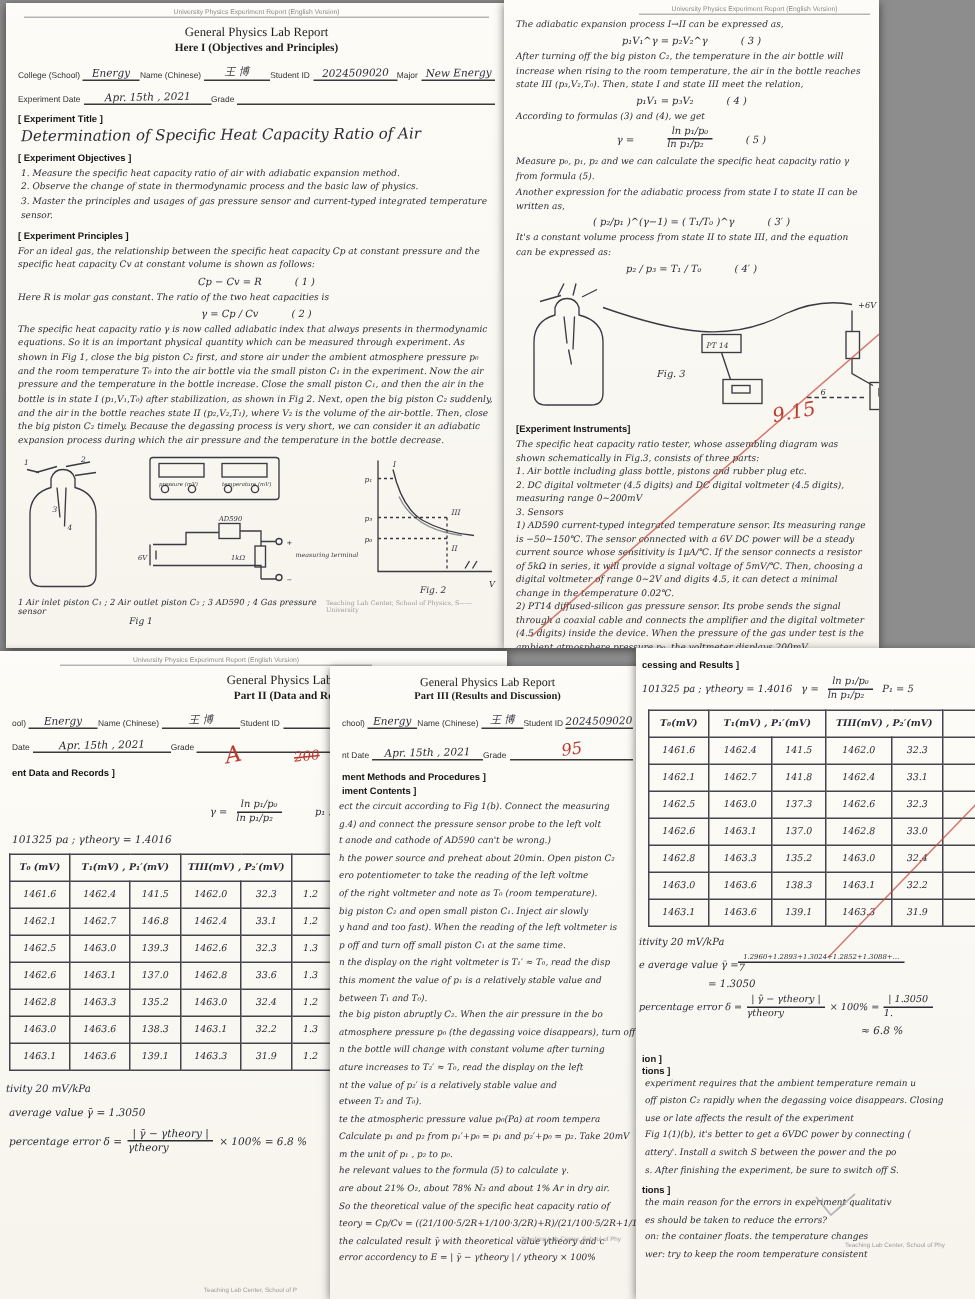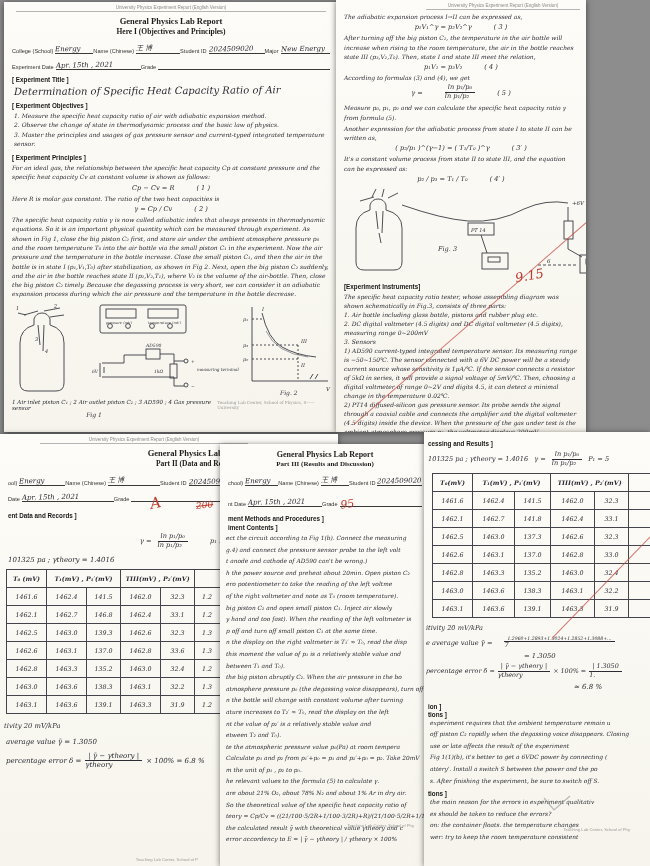--- a/index.html
+++ b/index.html
@@ -2,25 +2,25 @@
 <html><head>
 <meta charset="utf-8">
 <style>
   html,body{margin:0;padding:0}
   body{width:650px;height:866px;position:relative;overflow:hidden;background:#8d8d8d;
        font-family:"Liberation Sans",sans-serif}
   .page{position:absolute;background:linear-gradient(180deg,#fdfcf8,#f6f4ec);
         box-shadow:0 1px 6px rgba(0,0,0,.55);overflow:hidden}
   .tinyhead{font-size:4.5px;color:#8a8a8a;text-align:center;border-bottom:.6px solid #b5b5b5;
             padding:3px 0 1px;margin:0 12px;white-space:nowrap;overflow:hidden}
-  .ph1{font-family:"Liberation Serif",serif;font-weight:bold;font-size:8.5px;color:#1c1c1c;text-align:center;margin-top:4px}
+  .ph1{font-family:"Liberation Serif",serif;font-weight:normal;font-size:8.5px;color:#1c1c1c;text-align:center;margin-top:4px}
   .ph2{font-family:"Liberation Serif",serif;font-weight:bold;font-size:7.5px;color:#1c1c1c;text-align:center;margin-top:1px}
   .formrow{display:flex;align-items:flex-end;font-size:5.6px;color:#333;padding:0 8px;margin-top:7px}
   .fl{white-space:nowrap;padding-right:2px}
-  .fv{border-bottom:.8px solid #3a3a3a;position:relative}
+  .fv{border-bottom:.8px solid #3a3a3a;text-align:center;position:relative}
   .hw{font-family:"DejaVu Serif",serif;font-style:italic;color:#2b2b34}
   .hwv{font-family:"DejaVu Serif",serif;font-style:italic;color:#2b2b34;font-size:7px;display:block;transform:rotate(-1deg)}
   .sec{font-size:6.3px;font-weight:bold;color:#161616;margin:6px 8px 2px;white-space:nowrap}
   .para{font-size:6px;line-height:1.55;margin:2px 8px;color:#2b2b34}
   .formula{display:flex;justify-content:center;align-items:center;gap:22px;margin:2px 0;font-size:6.6px}
   .line{font-size:5.9px;line-height:11.6px;margin:0 4px 0 6px;white-space:nowrap;overflow:hidden}
   .dtab{border-collapse:collapse;table-layout:fixed}
   .dtab th,.dtab td{border:.8px solid #44444c;font-family:"DejaVu Serif",serif;font-style:italic;
        color:#2b2b34;font-size:6.3px;text-align:center;height:17px;padding:0;overflow:hidden;white-space:nowrap}
   .dtab td:last-child{text-align:left;padding-left:7px}
@@ -509,28 +509,28 @@
           <td>1463.6</td>
           <td>139.1</td>
           <td>1463.3</td>
           <td>31.9</td>
           <td></td>
         </tr>
       </tbody>
   </table>
 
   <div class="hw" style="margin:6px 0 0 2px;font-size:6.6px">itivity  20 mV/kPa</div>
-  <div class="hw" style="display:flex;align-items:center;gap:12px;margin:4px 0 0 2px;font-size:6.6px">
+  <div class="hw" style="display:flex;align-items:center;gap:0;margin:4px 0 0 2px;font-size:6.6px">
     <span>e average value   γ̄  =</span>
     <span class="frac">
       <span class="ft" style="font-size:4.6px">1.2960+1.2893+1.3024+1.2852+1.3088+…</span>
       <span class="fb">7</span>
     </span>
   </div>
-  <div class="hw" style="margin:2px 0 0 100px;font-size:6.8px">=  1.3050</div>
+  <div class="hw" style="margin:2px 0 0 48px;font-size:6.8px">=  1.3050</div>
   <div class="hw" style="display:flex;align-items:center;gap:3px;margin:3px 0 0 2px;font-size:6.4px">
     <span>percentage error  δ =</span>
     <span class="frac">
       <span class="ft">| γ̄ − γtheory |</span>
       <span class="fb">γtheory</span>
     </span>
     <span>× 100%  =</span>
     <span class="frac">
       <span class="ft">| 1.3050</span>
       <span class="fb">1.</span>

